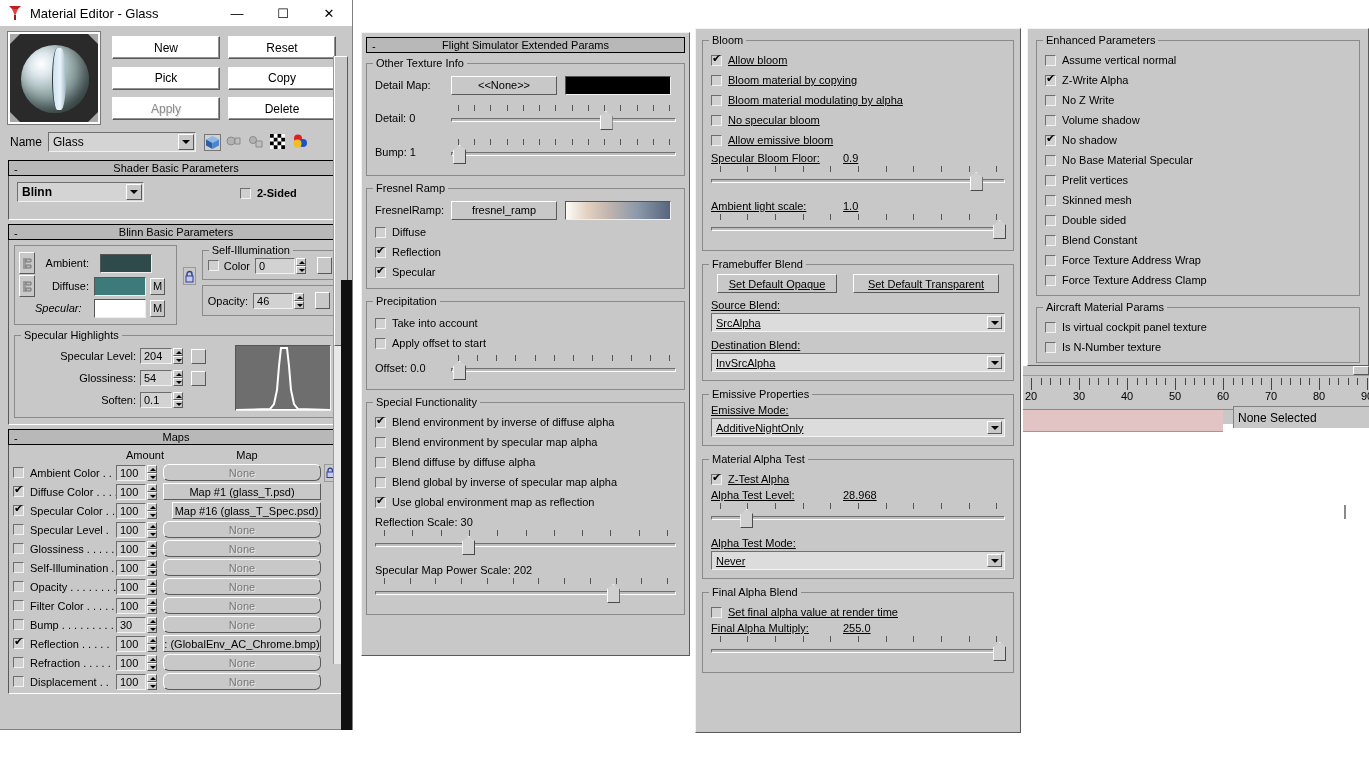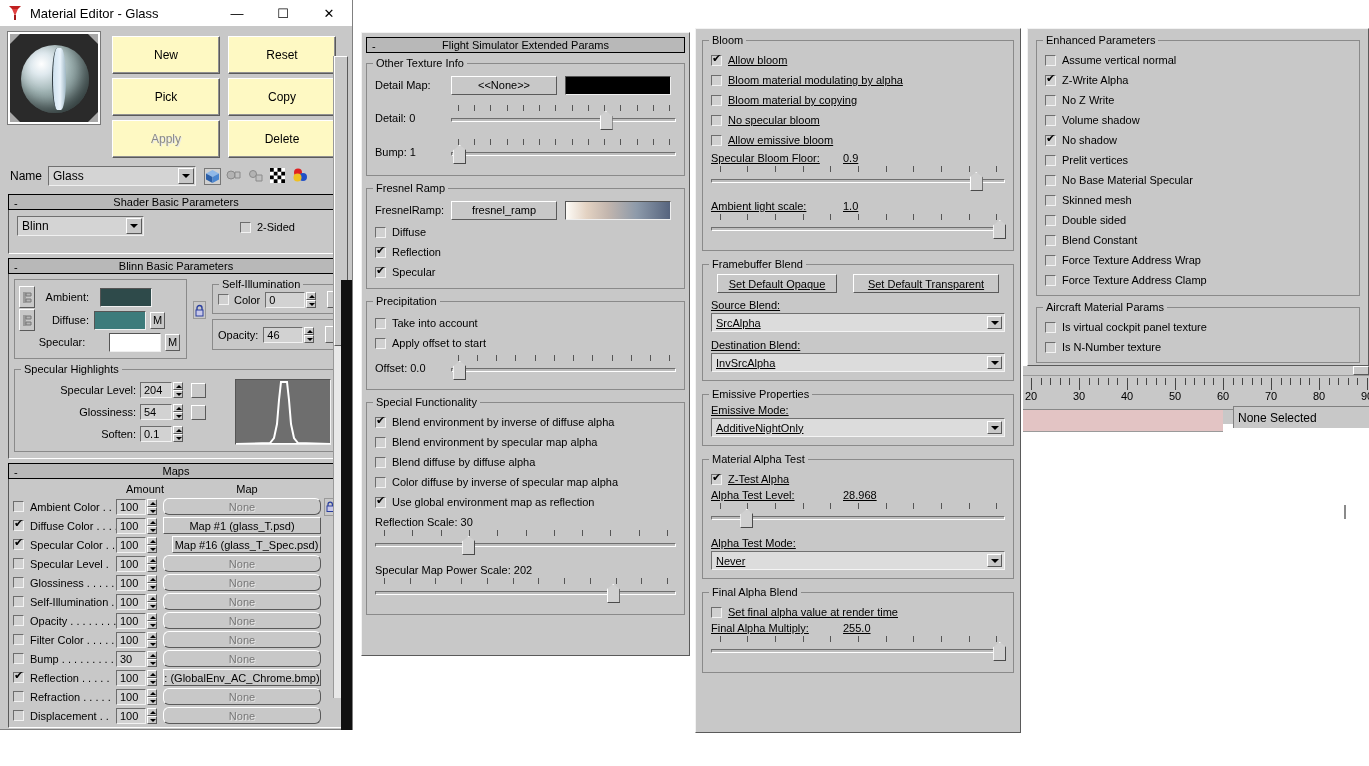--- a/index.html
+++ b/index.html
@@ -52,21 +52,21 @@
   }
   .sphere:after {
     content:""; position:absolute; left:46%; top:4%; width:18%; height:92%;
     background: linear-gradient(to right, #cfe2ef, #e9f3fb 55%, #9fb7c4);
     border-left:1px solid #2f3b40;
     border-radius: 40% 40% 40% 40%/50% 50% 50% 50%;
   }
 
   .btn-grid { display:grid; grid-template-columns: 108px 108px; gap: 4px 8px; margin-left:12px; margin-top:4px; }
   .btn {
-    height: 38px; background: #fef9c3;
+    height: 23px; background: #ffffff;
     border-top:1px solid #ffffff; border-left:1px solid #ffffff;
     border-right:1px solid #5a5a5a; border-bottom:1px solid #5a5a5a;
     box-shadow: inset -1px -1px 0 #909090;
     font-size: 12px; display:flex; align-items:center; justify-content:center; cursor:default;
   }
   .btn.disabled { color:#8a8a8a; text-shadow: 1px 1px 0 #e8e8e8; }
 
   .name-row { display:flex; align-items:center; padding: 8px 8px 4px 10px; }
   .name-lbl { font-size: 12px; margin-right:6px; }
   .combo {
@@ -293,21 +293,21 @@
             </svg>
           </span>
         </span>
       </div>
 
       <div class="rollout">
         <div class="rollout-head">
           <span class="minus">-</span>
           <span>Shader Basic Parameters</span>
         </div>
-        <div class="rollout-body" style="height:44px; display:flex; align-items:flex-start; padding-top:6px;">
+        <div class="rollout-body" style="height:44px; display:flex; align-items:flex-start; padding-top:6px;font-weight:bold;">
           <div class="combo" style="width:127px; margin-left:2px;">
             <span>Blinn</span>
             <span class="arrowbox">
                 <i class="tri-down"></i>
               </span>
           </div>
           <div class="cbrow" style="margin-left:96px; margin-top:1px;">
             <span class="cb"></span>
             <span>2-Sided</span>
           </div>
@@ -340,21 +340,21 @@
                       <rect x="1" y="1" width="3" height="11" fill="#9a9a9a"></rect>
                       <path d="M4 2 h5 v3 h-5z M4 8 h5 v3 h-5z" fill="#b5b5b5" stroke="#777"></path>
                     </svg>
                 </span>
                 <span class="lbl" style="width:54px; text-align:right; margin-right:5px;">Diffuse:</span>
                 <span class="swatch" id="diffuse-sw" style="width: 52px; height: 19px; background: rgb(61, 123, 123);"></span>
                 <span class="mbtn" style="margin-left:4px;">M</span>
               </div>
               <div style="display:flex; align-items:center; height:22px;">
                 <span style="width:16px;"></span>
-                <span class="lbl" style="width:54px; text-align:center; margin-right:20px;">Specular:</span>
+                <span class="lbl" style="width:54px; text-align:left; margin-right:5px;font-style:italic;">Specular:</span>
                 <span class="swatch" id="specular-sw" style="width: 52px; height: 19px; background: rgb(255, 255, 255);"></span>
                 <span class="mbtn" style="margin-left:4px;">M</span>
               </div>
             </div>
 
             <span class="lockbtn" style="align-self:flex-start; margin-top:22px;">
               <svg width="11" height="13" viewBox="0 0 11 13">
                   <path d="M3 6 v-2 a2.5 2.5 0 0 1 5 0 v2" fill="none" stroke="#2a3f9e" stroke-width="1.4"></path>
                   <rect x="2" y="6" width="7" height="6" fill="#c8c8e8" stroke="#2a3f9e"></rect>
                 </svg>
@@ -757,21 +757,21 @@
             <div class="cbrow">
               <span class="cb"></span>
               <span>Blend environment by specular map alpha</span>
             </div>
             <div class="cbrow">
               <span class="cb"></span>
               <span>Blend diffuse by diffuse alpha</span>
             </div>
             <div class="cbrow">
               <span class="cb"></span>
-              <span>Color diffuse by inverse of specular map alpha</span>
+              <span>Blend global by inverse of specular map alpha</span>
             </div>
             <div class="cbrow">
               <span class="cb on"></span>
               <span>Use global environment map as reflection</span>
             </div>
           </div>
         <div class="lbl" style="margin-top:4px;">Reflection Scale:   30</div>
         <div class="slider">
           <div class="ticks">
               <span style="left:3%"></span>
@@ -817,25 +817,25 @@
 
       <div class="gbox" style="margin-top:5px; padding:9px 8px 8px 8px;">
         <span class="legend">Bloom</span>
         <div id="bloom-items">
             <div class="cbrow">
               <span class="cb on"></span>
               <span>Allow bloom</span>
             </div>
             <div class="cbrow">
               <span class="cb"></span>
+              <span>Bloom material by copying</span>
+            </div>
+            <div class="cbrow">
+              <span class="cb"></span>
               <span>Bloom material modulating by alpha</span>
-            </div>
-            <div class="cbrow">
-              <span class="cb"></span>
-              <span>Bloom material by copying</span>
             </div>
             <div class="cbrow">
               <span class="cb"></span>
               <span>No specular bloom</span>
             </div>
             <div class="cbrow">
               <span class="cb"></span>
               <span>Allow emissive bloom</span>
             </div>
           </div>
@@ -1003,25 +1003,25 @@
             <div class="cbrow">
               <span class="cb"></span>
               <span>Volume shadow</span>
             </div>
             <div class="cbrow">
               <span class="cb on"></span>
               <span>No shadow</span>
             </div>
             <div class="cbrow">
               <span class="cb"></span>
+              <span>No Base Material Specular</span>
+            </div>
+            <div class="cbrow">
+              <span class="cb"></span>
               <span>Prelit vertices</span>
-            </div>
-            <div class="cbrow">
-              <span class="cb"></span>
-              <span>No Base Material Specular</span>
             </div>
             <div class="cbrow">
               <span class="cb"></span>
               <span>Skinned mesh</span>
             </div>
             <div class="cbrow">
               <span class="cb"></span>
               <span>Double sided</span>
             </div>
             <div class="cbrow">

